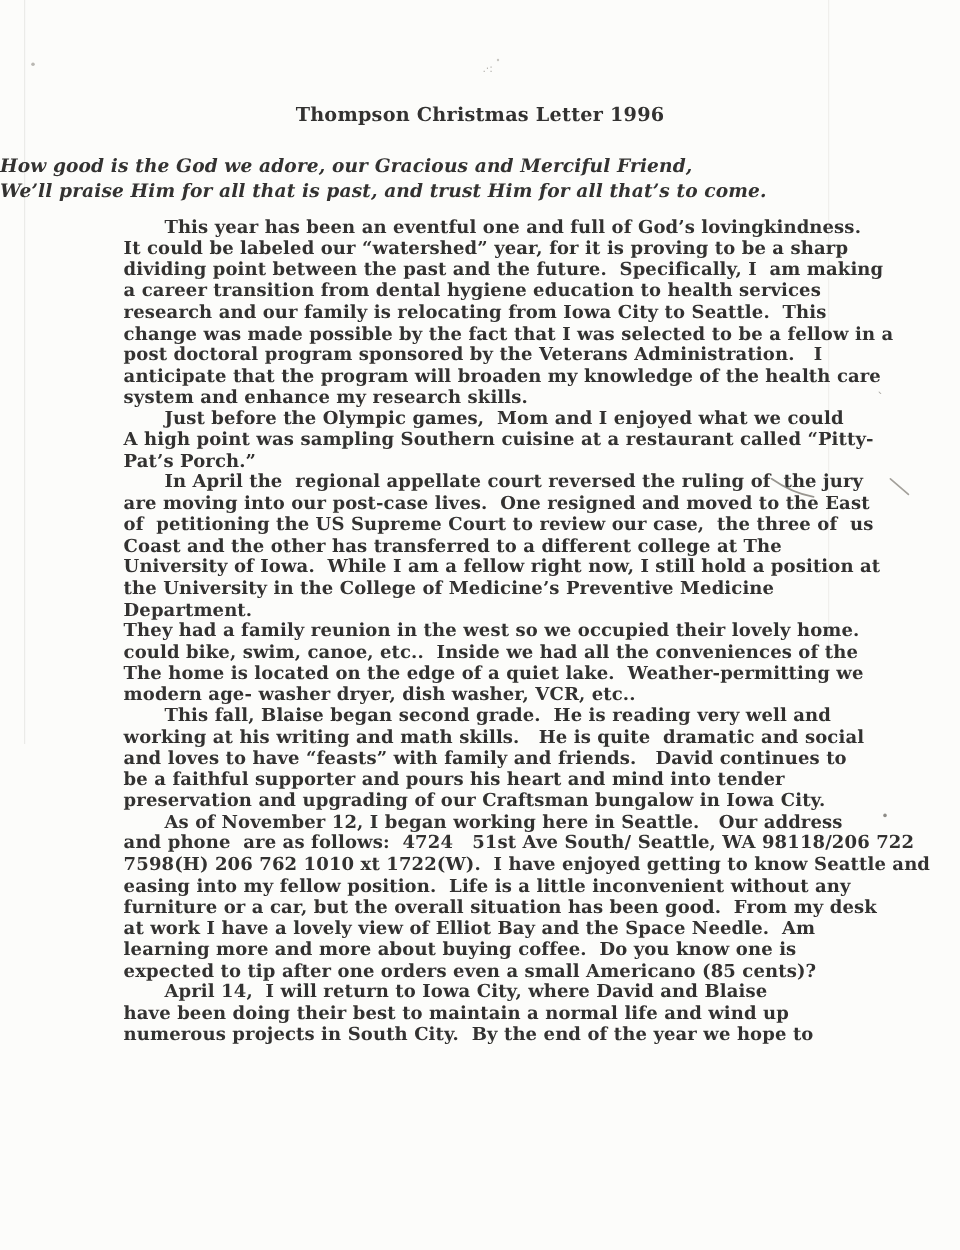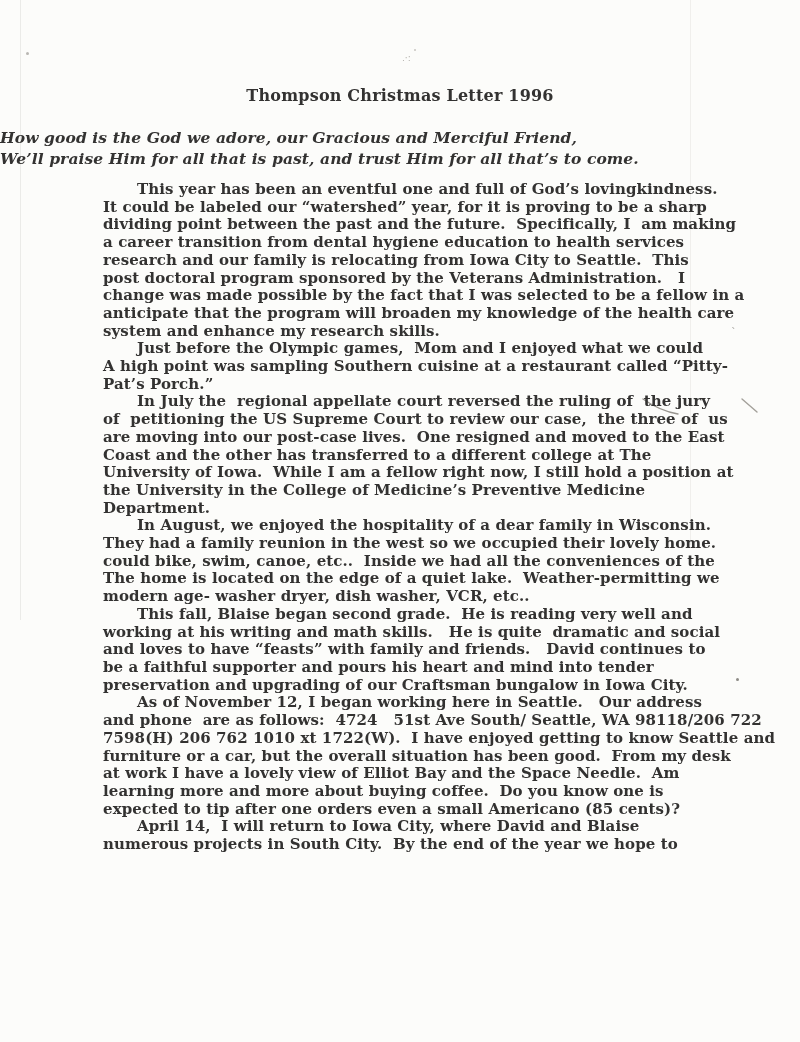--- a/index.html
+++ b/index.html
@@ -110,61 +110,62 @@
     <div class="line">We’ll praise Him for all that is past, and trust Him for all that’s to come.</div>
   </div>
 
   <div class="letter-body">
       <div class="paragraph">
         <div class="line indent">This year has been an eventful one and full of God’s lovingkindness.</div>
         <div class="line">It could be labeled our “watershed” year, for it is proving to be a sharp</div>
         <div class="line">dividing point between the past and the future.  Specifically, I  am making</div>
         <div class="line">a career transition from dental hygiene education to health services</div>
         <div class="line">research and our family is relocating from Iowa City to Seattle.  This</div>
+        <div class="line">change was made possible by the fact that I was selected to be a fellow in a</div>
         <div class="line">post doctoral program sponsored by the Veterans Administration.   I</div>
-        <div class="line">change was made possible by the fact that I was selected to be a fellow in a</div>
         <div class="line">anticipate that the program will broaden my knowledge of the health care</div>
         <div class="line">system and enhance my research skills.</div>
       </div>
       <div class="paragraph">
         <div class="line indent">Just before the Olympic games,  Mom and I enjoyed what we could</div>
         <div class="line">A high point was sampling Southern cuisine at a restaurant called “Pitty-</div>
         <div class="line">Pat’s Porch.”</div>
       </div>
       <div class="paragraph">
-        <div class="line indent">In July the  regional appellate court reversed the ruling of  the jury</div>
+        <div class="line indent">In April the  regional appellate court reversed the ruling of  the jury</div>
+        <div class="line">are moving into our post-case lives.  One resigned and moved to the East</div>
         <div class="line">of  petitioning the US Supreme Court to review our case,  the three of  us</div>
-        <div class="line">are moving into our post-case lives.  One resigned and moved to the East</div>
         <div class="line">Coast and the other has transferred to a different college at The</div>
         <div class="line">University of Iowa.  While I am a fellow right now, I still hold a position at</div>
         <div class="line">the University in the College of Medicine’s Preventive Medicine</div>
         <div class="line">Department.</div>
       </div>
       <div class="paragraph">
-        <div class="line indent">In August, we enjoyed the hospitality of a dear family in Wisconsin.</div>
         <div class="line">They had a family reunion in the west so we occupied their lovely home.</div>
         <div class="line">could bike, swim, canoe, etc..  Inside we had all the conveniences of the</div>
         <div class="line">The home is located on the edge of a quiet lake.  Weather-permitting we</div>
         <div class="line">modern age- washer dryer, dish washer, VCR, etc..</div>
       </div>
       <div class="paragraph">
         <div class="line indent">This fall, Blaise began second grade.  He is reading very well and</div>
         <div class="line">working at his writing and math skills.   He is quite  dramatic and social</div>
         <div class="line">and loves to have “feasts” with family and friends.   David continues to</div>
         <div class="line">be a faithful supporter and pours his heart and mind into tender</div>
         <div class="line">preservation and upgrading of our Craftsman bungalow in Iowa City.</div>
       </div>
       <div class="paragraph">
         <div class="line indent">As of November 12, I began working here in Seattle.   Our address</div>
         <div class="line">and phone  are as follows:  4724   51st Ave South/ Seattle, WA 98118/206 722</div>
         <div class="line">7598(H) 206 762 1010 xt 1722(W).  I have enjoyed getting to know Seattle and</div>
+        <div class="line">easing into my fellow position.  Life is a little inconvenient without any</div>
         <div class="line">furniture or a car, but the overall situation has been good.  From my desk</div>
         <div class="line">at work I have a lovely view of Elliot Bay and the Space Needle.  Am</div>
         <div class="line">learning more and more about buying coffee.  Do you know one is</div>
         <div class="line">expected to tip after one orders even a small Americano (85 cents)?</div>
       </div>
       <div class="paragraph">
         <div class="line indent">April 14,  I will return to Iowa City, where David and Blaise</div>
+        <div class="line">have been doing their best to maintain a normal life and wind up</div>
         <div class="line">numerous projects in South City.  By the end of the year we hope to</div>
       </div>
     </div>
 
 </div>
 
 </body></html>

